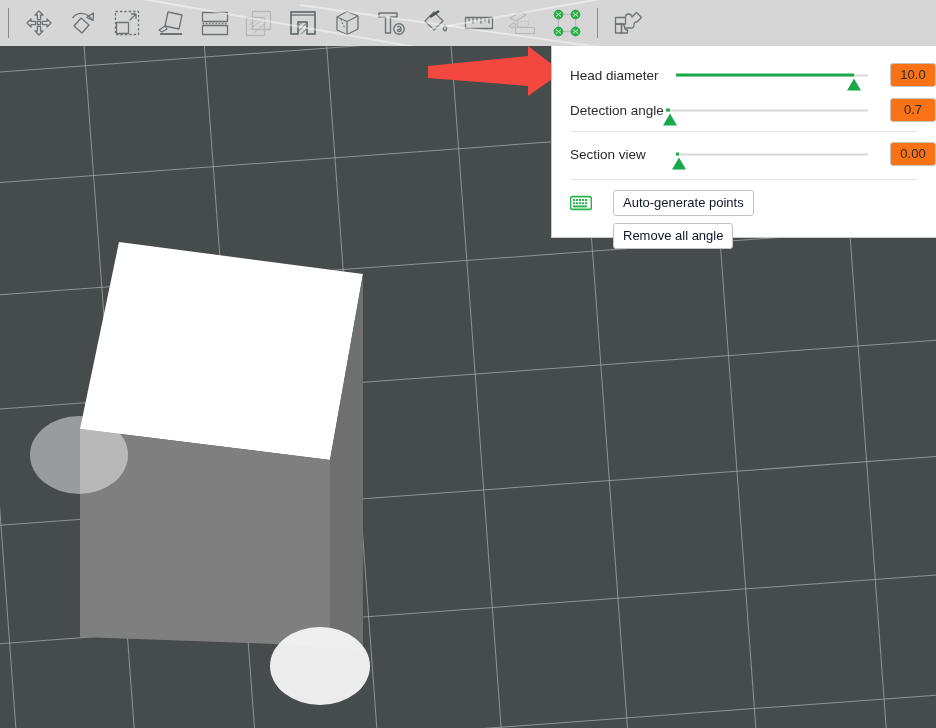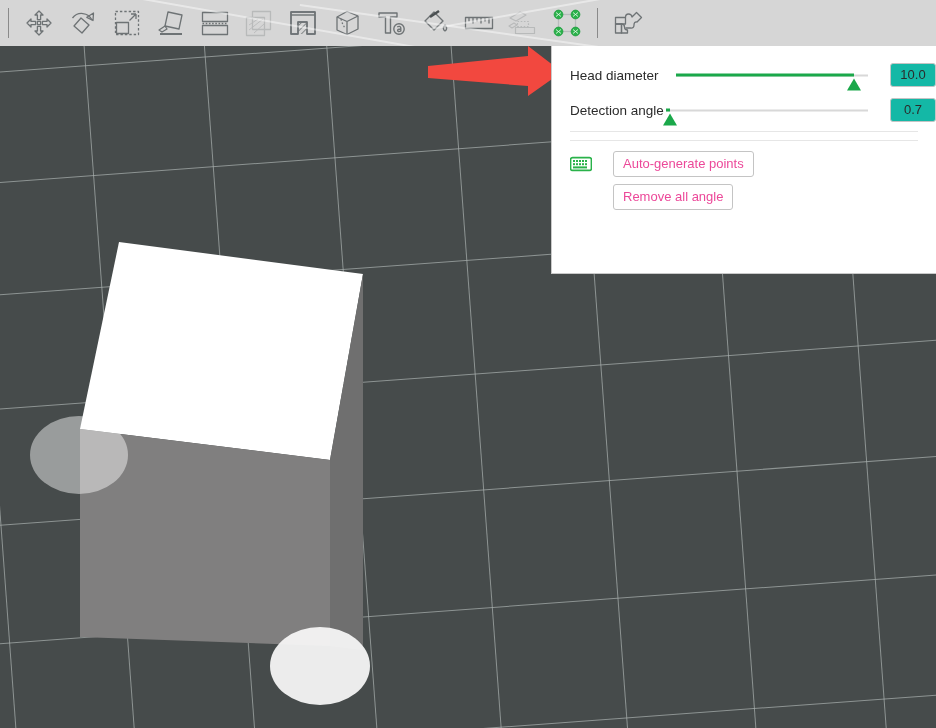--- a/index.html
+++ b/index.html
@@ -100,21 +100,21 @@
 
   
   #red-arrow { position: absolute; left: 0; top: 46px; width: 936px; height: 682px; pointer-events: none; }
 
   
   #panel {
     position: absolute;
     left: 551px;
     top: 46px;
     width: 385px;
-    height: 228px;
+    height: 192px;
     background: #ffffff;
     box-sizing: border-box;
     border-left: 1px solid #c9c9c9;
     border-bottom: 1px solid #c9c9c9;
     font-size: 13px;
     color: #2e2e2e;
   }
   .row {
     position: relative;
     height: 35px;
@@ -159,21 +159,21 @@
   }
   .spin {
     position: absolute;
     right: 0px;
     top: 50%;
     transform: translateY(-50%);
     width: 46px;
     height: 24px;
     border: 1px solid #c4c4c4;
     border-radius: 3px;
-    background: #14b8a6;
+    background: #f97316;
     font-size: 13px;
     color: #2b2b2b;
     display: flex;
     align-items: center;
     justify-content: center;
     box-sizing: border-box;
   }
   .divider {
     height: 1px;
     background: #e6e6e6;
@@ -187,21 +187,21 @@
     display: flex;
     align-items: center;
     margin-bottom: 7px;
     padding-left: 18px;
   }
   .kbd-slot { width: 43px; flex: 0 0 auto; display: flex; align-items: center; }
   .pbtn {
     border: 1px solid #c4c4c4;
     border-radius: 3px;
     background: #ffffff;
-    color: #ec4899;
+    color: #0f172a;
     font-size: 13px;
     font-family: "Liberation Sans", sans-serif;
     padding: 4px 9px 5px 9px;
     margin-right: 8px;
     white-space: nowrap;
     cursor: default;
   }
 </style>
 </head>
 <body>
@@ -440,20 +440,29 @@
       <div class="slider" style="left:114px;">
         <div class="groove"></div>
         <div class="fill" style="width:2%"></div>
         <div class="handle" style="left:2%"></div>
       </div>
       <div class="spin">0.7</div>
     </div>
 
     <div class="divider"></div>
 
+    <div class="row">
+      <div class="row-label">Section view</div>
+      <div class="slider">
+        <div class="groove"></div>
+        <div class="fill" style="width:1.5%"></div>
+        <div class="handle" style="left:1.5%"></div>
+      </div>
+      <div class="spin">0.00</div>
+    </div>
 
     <div class="divider" style="margin-top:8px;"></div>
 
     <div id="btn-area">
       <div class="btn-row">
         <div class="kbd-slot">
           <svg width="22" height="16" viewBox="0 0 22 16">
             <rect x="0.6" y="1.6" width="20.8" height="12.8" rx="2" fill="#ffffff" stroke="#2ab24a" stroke-width="1.6"></rect>
             <g fill="#2ab24a">
               <rect x="3" y="4" width="2" height="2"></rect>

